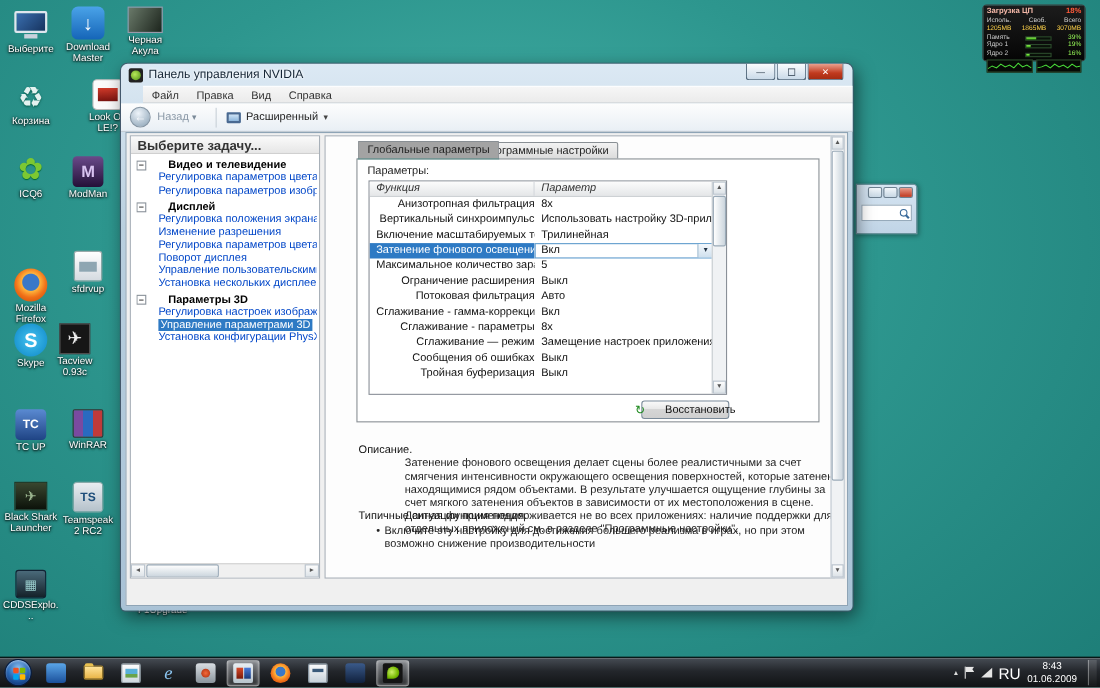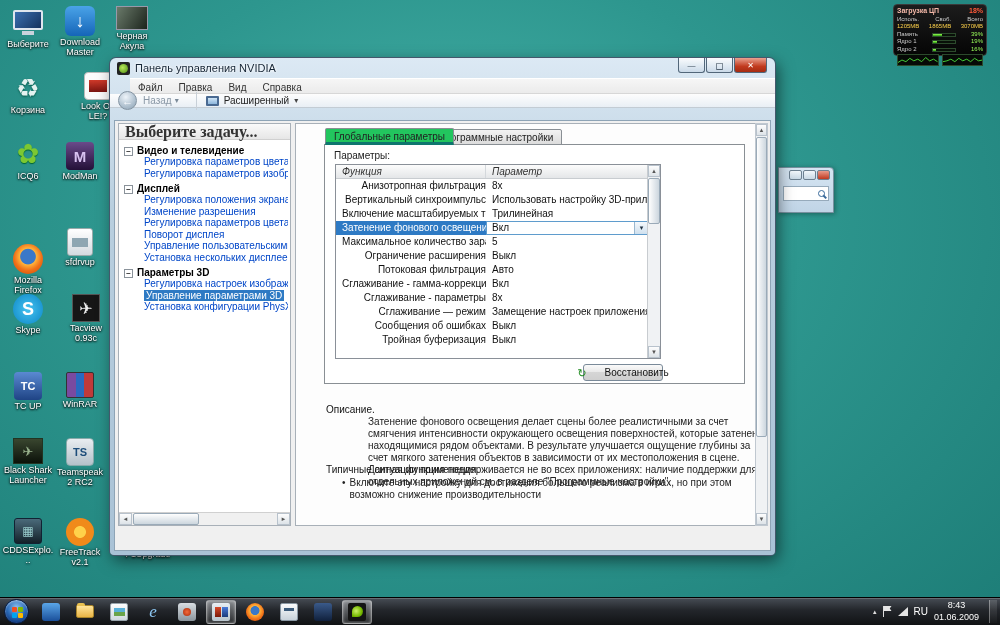--- a/index.html
+++ b/index.html
@@ -103,66 +103,66 @@
     display:flex;align-items:center;justify-content:center;font-size:8px;color:#2a3a4a;margin-left:1px;}
   .wb.close{width:33px;background:linear-gradient(#eaa18f,#c13a1e 60%,#a52c12);color:#fff;}
   .wb-min::before{content:"—";}
   .wb-max::before{content:"◻";font-size:10px;}
   .wb-close::before{content:"✕";}
 
   .menubar{height:16px;background:linear-gradient(#f6f6f6,#ebebeb);border-top:1px solid #fff;
     border-bottom:1px solid #d7d7d7;display:flex;align-items:flex-end;font-size:10px;color:#333;margin-left:20px;}
   .menu-item{padding:0 8px;}
 
-  .toolbar{height:14px;background:linear-gradient(#fdfdfd,#e9eff5);
+  .toolbar{height:26px;background:linear-gradient(#fdfdfd,#e9eff5);
     border-bottom:1px solid #c3ccd4;display:flex;align-items:center;padding:0 8px;font-size:10px;}
   .back-btn{width:19px;height:19px;border-radius:50%;border:1px solid #8494a2;
     background:radial-gradient(circle at 40% 30%,#eef4fa,#aabccb 65%,#8ba0b2);
     color:#fafcff;display:flex;align-items:center;justify-content:center;font-size:11px;}
   .back-btn::before{content:"←";}
   .back-label{color:#8a98a6;margin:0 3px 0 6px;}
   .tb-caret{color:#7a8a98;font-size:8px;margin-right:8px;}
   .tb-sep{width:1px;height:18px;background:#c8d0d8;margin:0 9px;}
   .view-ic{width:13px;height:10px;border:2px solid #4a6a92;border-radius:1px;
     background:linear-gradient(#cfe4f6,#8db6dc);margin-right:5px;}
   .view-label{color:#222;}
   .view-caret{font-size:8px;color:#444;margin-left:5px;}
 
   .client{position:absolute;left:4px;right:4px;top:62px;bottom:4px;
     background:#f0f0f0;border:1px solid #8ea4b6;}
 
   
   .sidebar{position:absolute;left:3px;top:2px;width:173px;height:403px;background:#fff;
     border:1px solid #a8b0b8;overflow:hidden;}
   .sb-header{height:16px;background:linear-gradient(#fafafa,#e6e6e6);border-bottom:1px solid #d0d0d0;
-    font-size:16px;font-weight:bold;color:#333;display:flex;align-items:center;padding-left:6px;font-family:Liberation Serif, serif;}
+    font-size:12px;font-weight:bold;color:#333;display:flex;align-items:center;padding-left:6px;}
   .tree{padding:4px 2px 0 5px;font-size:10px;}
-  .cat{display:flex;align-items:flex-end;font-weight:bold;color:#000;margin-top:4px;line-height:11px;
-    white-space:nowrap;overflow:hidden;}
+  .cat{display:flex;align-items:center;font-weight:bold;color:#000;margin-top:4px;line-height:11px;
+    white-space:nowrap;overflow:hidden;gap:16px;}
   .cat:first-child{margin-top:1px;}
   .exp{display:inline-flex;width:9px;height:9px;border:1px solid #8a929a;background:#fff;
     align-items:center;justify-content:center;font-size:8px;line-height:7px;color:#333;margin-right:4px;flex:0 0 9px;}
   .exp::before{content:"−";}
   .leaf{padding-left:20px;line-height:11.5px;white-space:nowrap;overflow:hidden;}
   .leaf span{color:#0046c8;}
   .leaf.sel span{background:#2e7ac4;color:#fff;padding:0 2px;}
   .hscroll{position:absolute;left:0;right:0;bottom:0;height:13px;background:#f0f0f0;
     border-top:1px solid #d0d0d0;}
   .hs-arrow{position:absolute;top:0;width:13px;height:12px;background:linear-gradient(#fdfdfd,#dde3e8);
     border:1px solid #b8c2cc;display:flex;align-items:center;justify-content:center;font-size:6px;color:#555;}
   .hs-left{left:0;}  .hs-right{right:0;}
   .hs-thumb{position:absolute;left:14px;top:0;width:66px;height:12px;border:1px solid #9aaab8;
     border-radius:2px;background:linear-gradient(#fefefe,#ccd6de);}
 
   
   .main{position:absolute;left:180px;top:2px;width:464px;height:403px;background:#fdfdfd;
     border:1px solid #a8b0b8;font-size:10px;}
   .tab{position:absolute;top:4px;height:16px;padding:0 8px;line-height:15px;font-size:10px;
     border:1px solid #898f94;border-radius:2px 2px 0 0;background:linear-gradient(#f2f2f2,#dcdcdc);color:#222;}
-  .tab.active{background:#22c55e;height:17px;z-index:2;border-bottom:3px solid #0f766e;text-align:center;}
+  .tab.active{background:#a3a3a3;height:17px;z-index:2;border-bottom:1px solid #0f766e;text-align:center;}
   .tab1{left:29px;}  .tab2{left:133px;top:5px;}
   .tabpanel{position:absolute;left:28px;top:20px;width:421px;height:240px;background:#fff;
     border:1px solid #898f94;z-index:1;}
   .params-label{position:absolute;left:9px;top:5px;color:#222;}
 
   .ptable{position:absolute;left:10px;top:19px;width:326px;height:195px;border:1px solid #8a9098;
     background:#fff;overflow:hidden;}
   .thead{display:flex;height:14px;background:linear-gradient(#fcfcfc,#e4e6e8);
     border-bottom:1px solid #c8ccd0;color:#333;}
   .th{padding-left:6px;line-height:14px;white-space:nowrap;overflow:hidden;font-style:italic;}
@@ -258,21 +258,21 @@
   .tg-nvidia{background:#141414;border-radius:2px;}
   .tg-nvidia::before{content:"";width:11px;height:11px;border-radius:50% 50% 50% 0;
     background:radial-gradient(circle at 38% 45%,#cdf06a,#76b900 60%,#3a6a00);}
   .tray{margin-left:auto;display:flex;align-items:center;gap:6px;padding-right:3px;color:#eee;}
   .tr-arrow{font-size:7px;color:#ddd;}
   .tr-arrow::before{content:"▴";}
   .tr-flag{width:9px;height:11px;border-left:1.5px solid #ddd;position:relative;}
   .tr-flag::before{content:"";position:absolute;left:0;top:0;width:8px;height:5px;background:#e6e6e6;
     clip-path:polygon(0 0,100% 0,78% 50%,100% 100%,0 100%);}
   .tr-net{width:0;height:0;border-left:10px solid transparent;border-bottom:9px solid #e4e4e4;}
-  .tr-lang{font-size:10px;color:#fff;}
+  .tr-lang{font-size:14px;color:#fff;}
   .clock{text-align:center;font-size:9px;color:#fff;line-height:1.3;}
   .showdesk{width:8px;align-self:stretch;border-left:1px solid rgba(255,255,255,.35);
     background:linear-gradient(rgba(255,255,255,.14),rgba(255,255,255,.02));margin-left:4px;}
 </style>
 </head>
 <body>
 
 <div class="desktop">
 
   <div class="dicon" style="left:2px;top:6px">
@@ -308,21 +308,21 @@
     <div class="dlabel">Mozilla Firefox</div>
   </div>
   <div class="dicon" style="left:54px;top:228px">
     <div class="ic ic-sfdrvup"></div>
     <div class="dlabel">sfdrvup</div>
   </div>
   <div class="dicon" style="left:2px;top:294px">
     <div class="ic ic-skype"></div>
     <div class="dlabel">Skype</div>
   </div>
-  <div class="dicon" style="left:60px;top:294px">
+  <div class="dicon" style="left:42px;top:294px">
     <div class="ic ic-tacview"></div>
     <div class="dlabel">Tacview 0.93c</div>
   </div>
   <div class="dicon" style="left:2px;top:372px">
     <div class="ic ic-tcup"></div>
     <div class="dlabel">TC UP</div>
   </div>
   <div class="dicon" style="left:54px;top:372px">
     <div class="ic ic-winrar"></div>
     <div class="dlabel">WinRAR</div>
@@ -331,24 +331,20 @@
     <div class="ic ic-bsl"></div>
     <div class="dlabel">Black Shark Launcher</div>
   </div>
   <div class="dicon" style="left:54px;top:438px">
     <div class="ic ic-ts"></div>
     <div class="dlabel">Teamspeak 2 RC2</div>
   </div>
   <div class="dicon" style="left:2px;top:518px">
     <div class="ic ic-cdds"></div>
     <div class="dlabel">CDDSExplo...</div>
-  </div>
-  <div class="dicon" style="left:54px;top:518px">
-    <div class="ic ic-freetrack"></div>
-    <div class="dlabel">FreeTrack v2.1</div>
   </div>
   <div class="dicon" style="left:122px;top:524px">
     <div class="ic ic-f1"></div>
     <div class="dlabel">F1Upgrade</div>
   </div>
 
   <div class="gadget">
     <div class="g-row">
       <span class="g-title">Загрузка ЦП</span>
       <span class="g-pct">18%</span>

